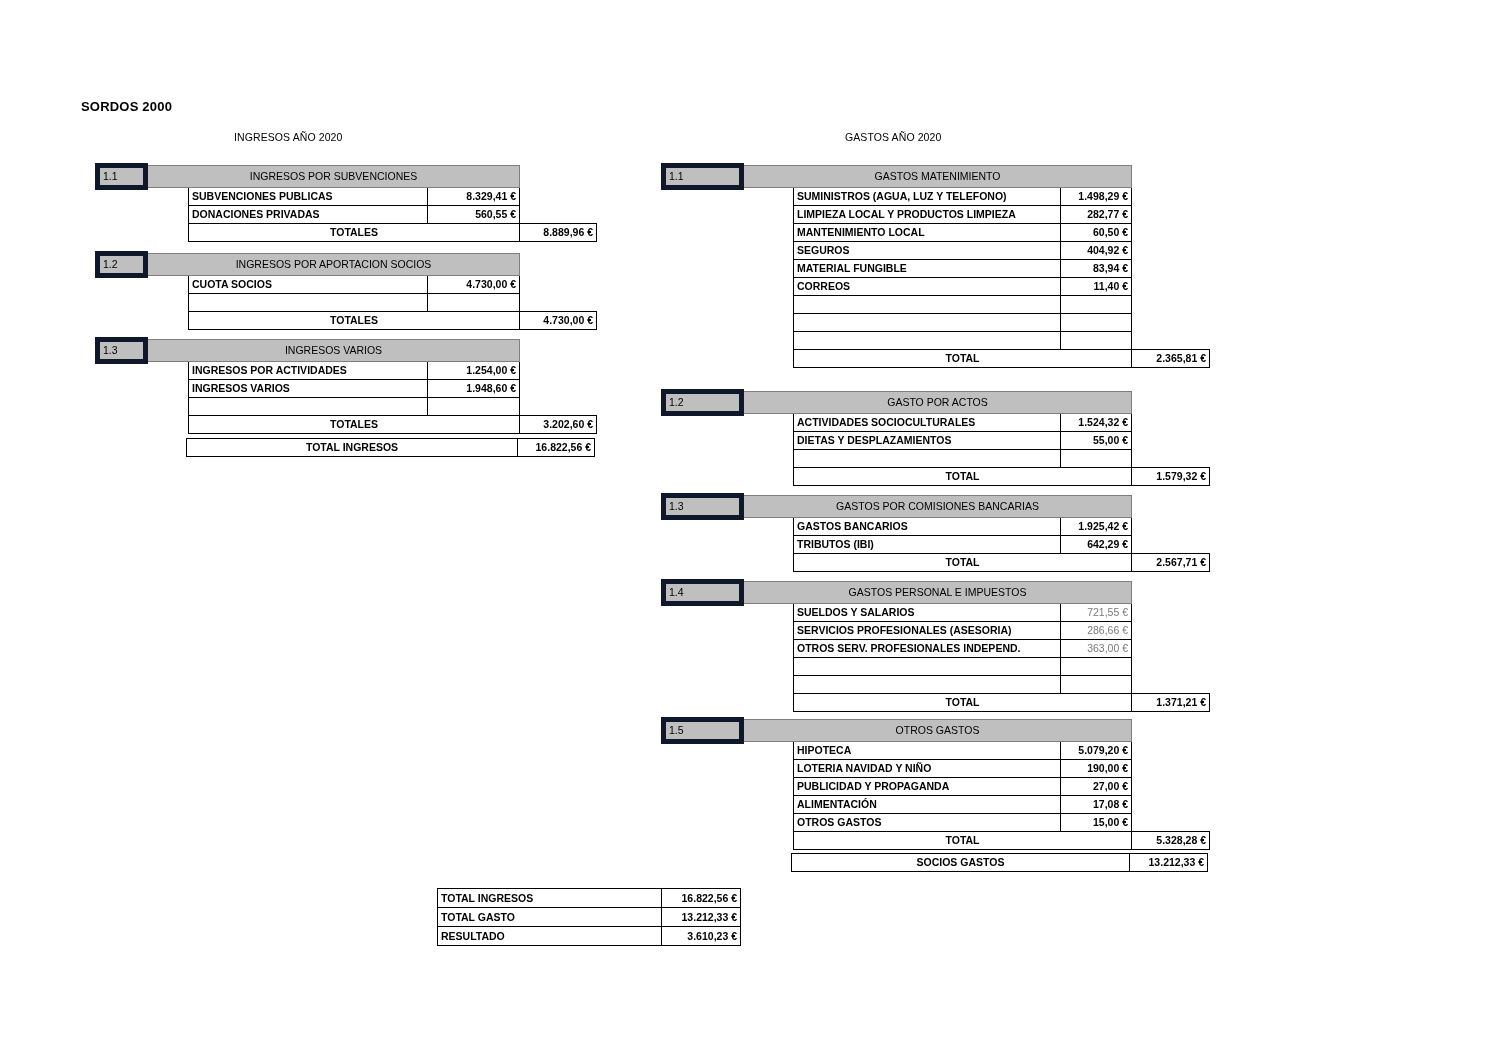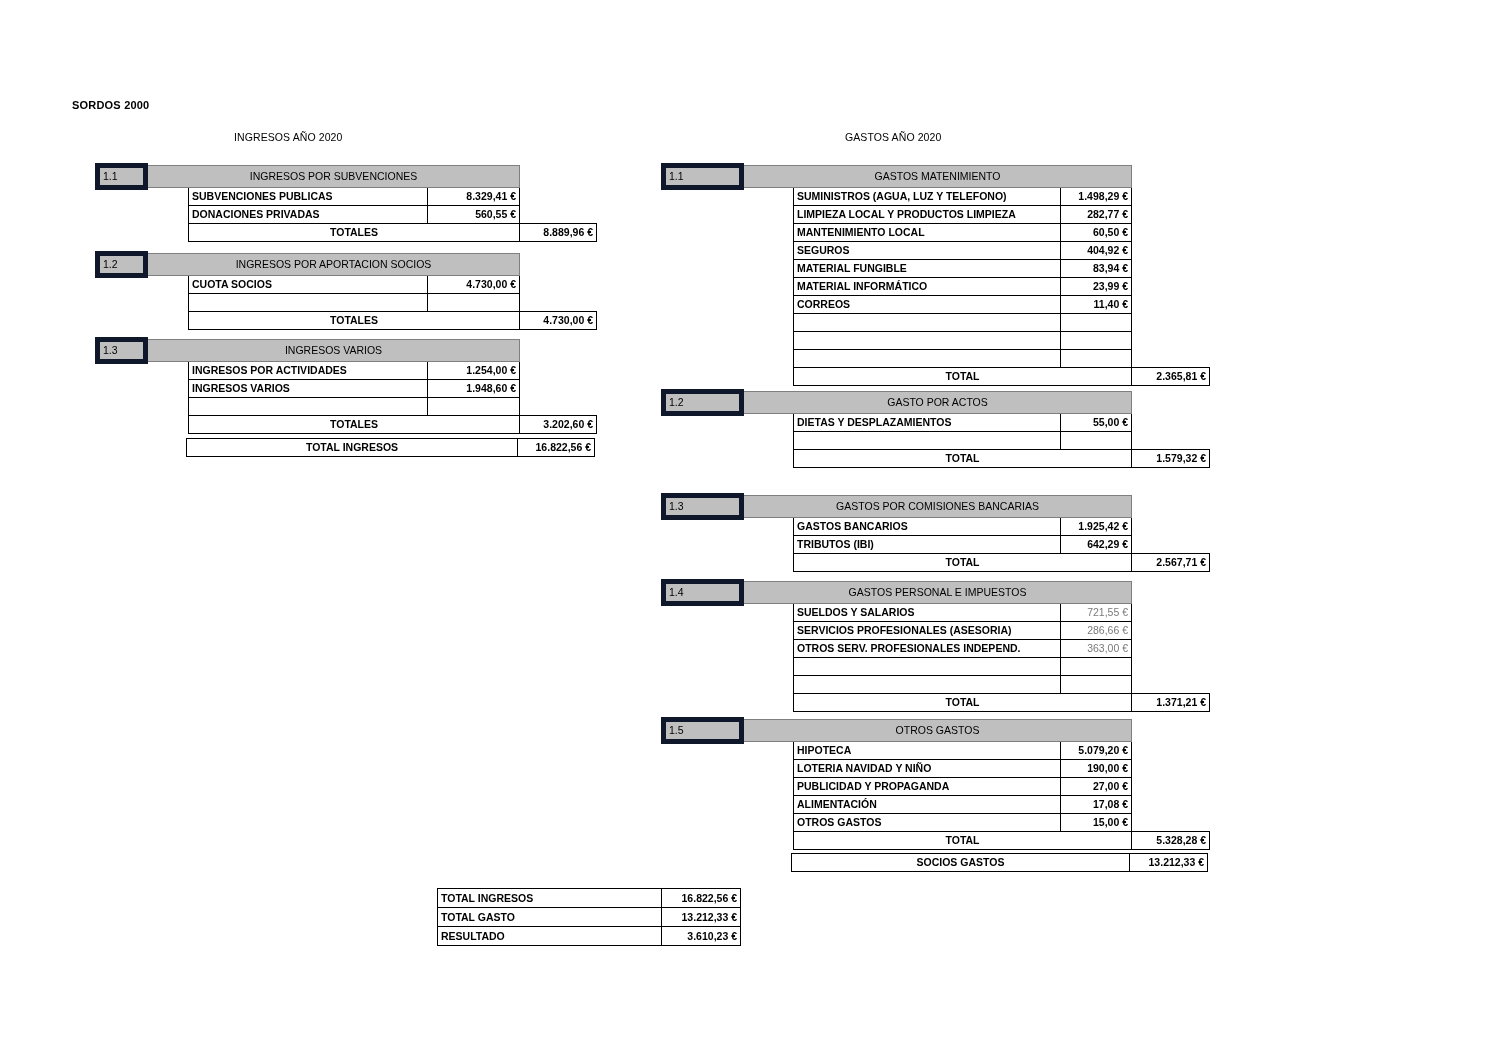--- a/index.html
+++ b/index.html
@@ -5,22 +5,22 @@
   html,body{margin:0;padding:0;}
   body{
     width:1497px;height:1058px;background:#ffffff;
     font-family:"Liberation Sans", sans-serif;
     color:#000;position:relative;overflow:hidden;
   }
   .abs{position:absolute;}
 
   
   #doc-title{
-    left:72px;top:99px;
-    font-size:11px;font-weight:bold;letter-spacing:.2px;
+    left:81px;top:99px;
+    font-size:13px;font-weight:bold;letter-spacing:.2px;
   }
   
   .col-head{
     font-size:10.5px;font-weight:normal;letter-spacing:.1px;white-space:nowrap;
   }
   #head-ingresos{left:234px;top:131px;}
   #head-gastos{left:845px;top:131px;}
 
   
   table.blk{
@@ -262,27 +262,20 @@
         <tr>
           <td class="sp"></td>
           <td class="sp"></td>
           <td class="lbl">MATERIAL FUNGIBLE</td>
           <td class="amt">83,94 €</td>
           <td class="sp"></td>
         </tr>
         <tr>
           <td class="sp"></td>
           <td class="sp"></td>
-          <td class="lbl">MATERIAL INFORMÁTICO</td>
-          <td class="amt">23,99 €</td>
-          <td class="sp"></td>
-        </tr>
-        <tr>
-          <td class="sp"></td>
-          <td class="sp"></td>
           <td class="lbl">CORREOS</td>
           <td class="amt">11,40 €</td>
           <td class="sp"></td>
         </tr>
         <tr>
           <td class="sp"></td>
           <td class="sp"></td>
           <td class="blank">&nbsp;</td>
           <td class="blank">&nbsp;</td>
           <td class="sp"></td>
@@ -319,20 +312,27 @@
       </colgroup>
       <tbody>
         <tr>
           <td class="gnum">1.2</td>
           <td class="gtitle" colspan="3">GASTO POR ACTOS</td>
           <td class="sp"></td>
         </tr>
         <tr>
           <td class="sp"></td>
           <td class="sp"></td>
+          <td class="lbl">ACTIVIDADES SOCIOCULTURALES</td>
+          <td class="amt">1.524,32 €</td>
+          <td class="sp"></td>
+        </tr>
+        <tr>
+          <td class="sp"></td>
+          <td class="sp"></td>
           <td class="lbl">DIETAS Y DESPLAZAMIENTOS</td>
           <td class="amt">55,00 €</td>
           <td class="sp"></td>
         </tr>
         <tr>
           <td class="sp"></td>
           <td class="sp"></td>
           <td class="blank">&nbsp;</td>
           <td class="blank">&nbsp;</td>
           <td class="sp"></td>

